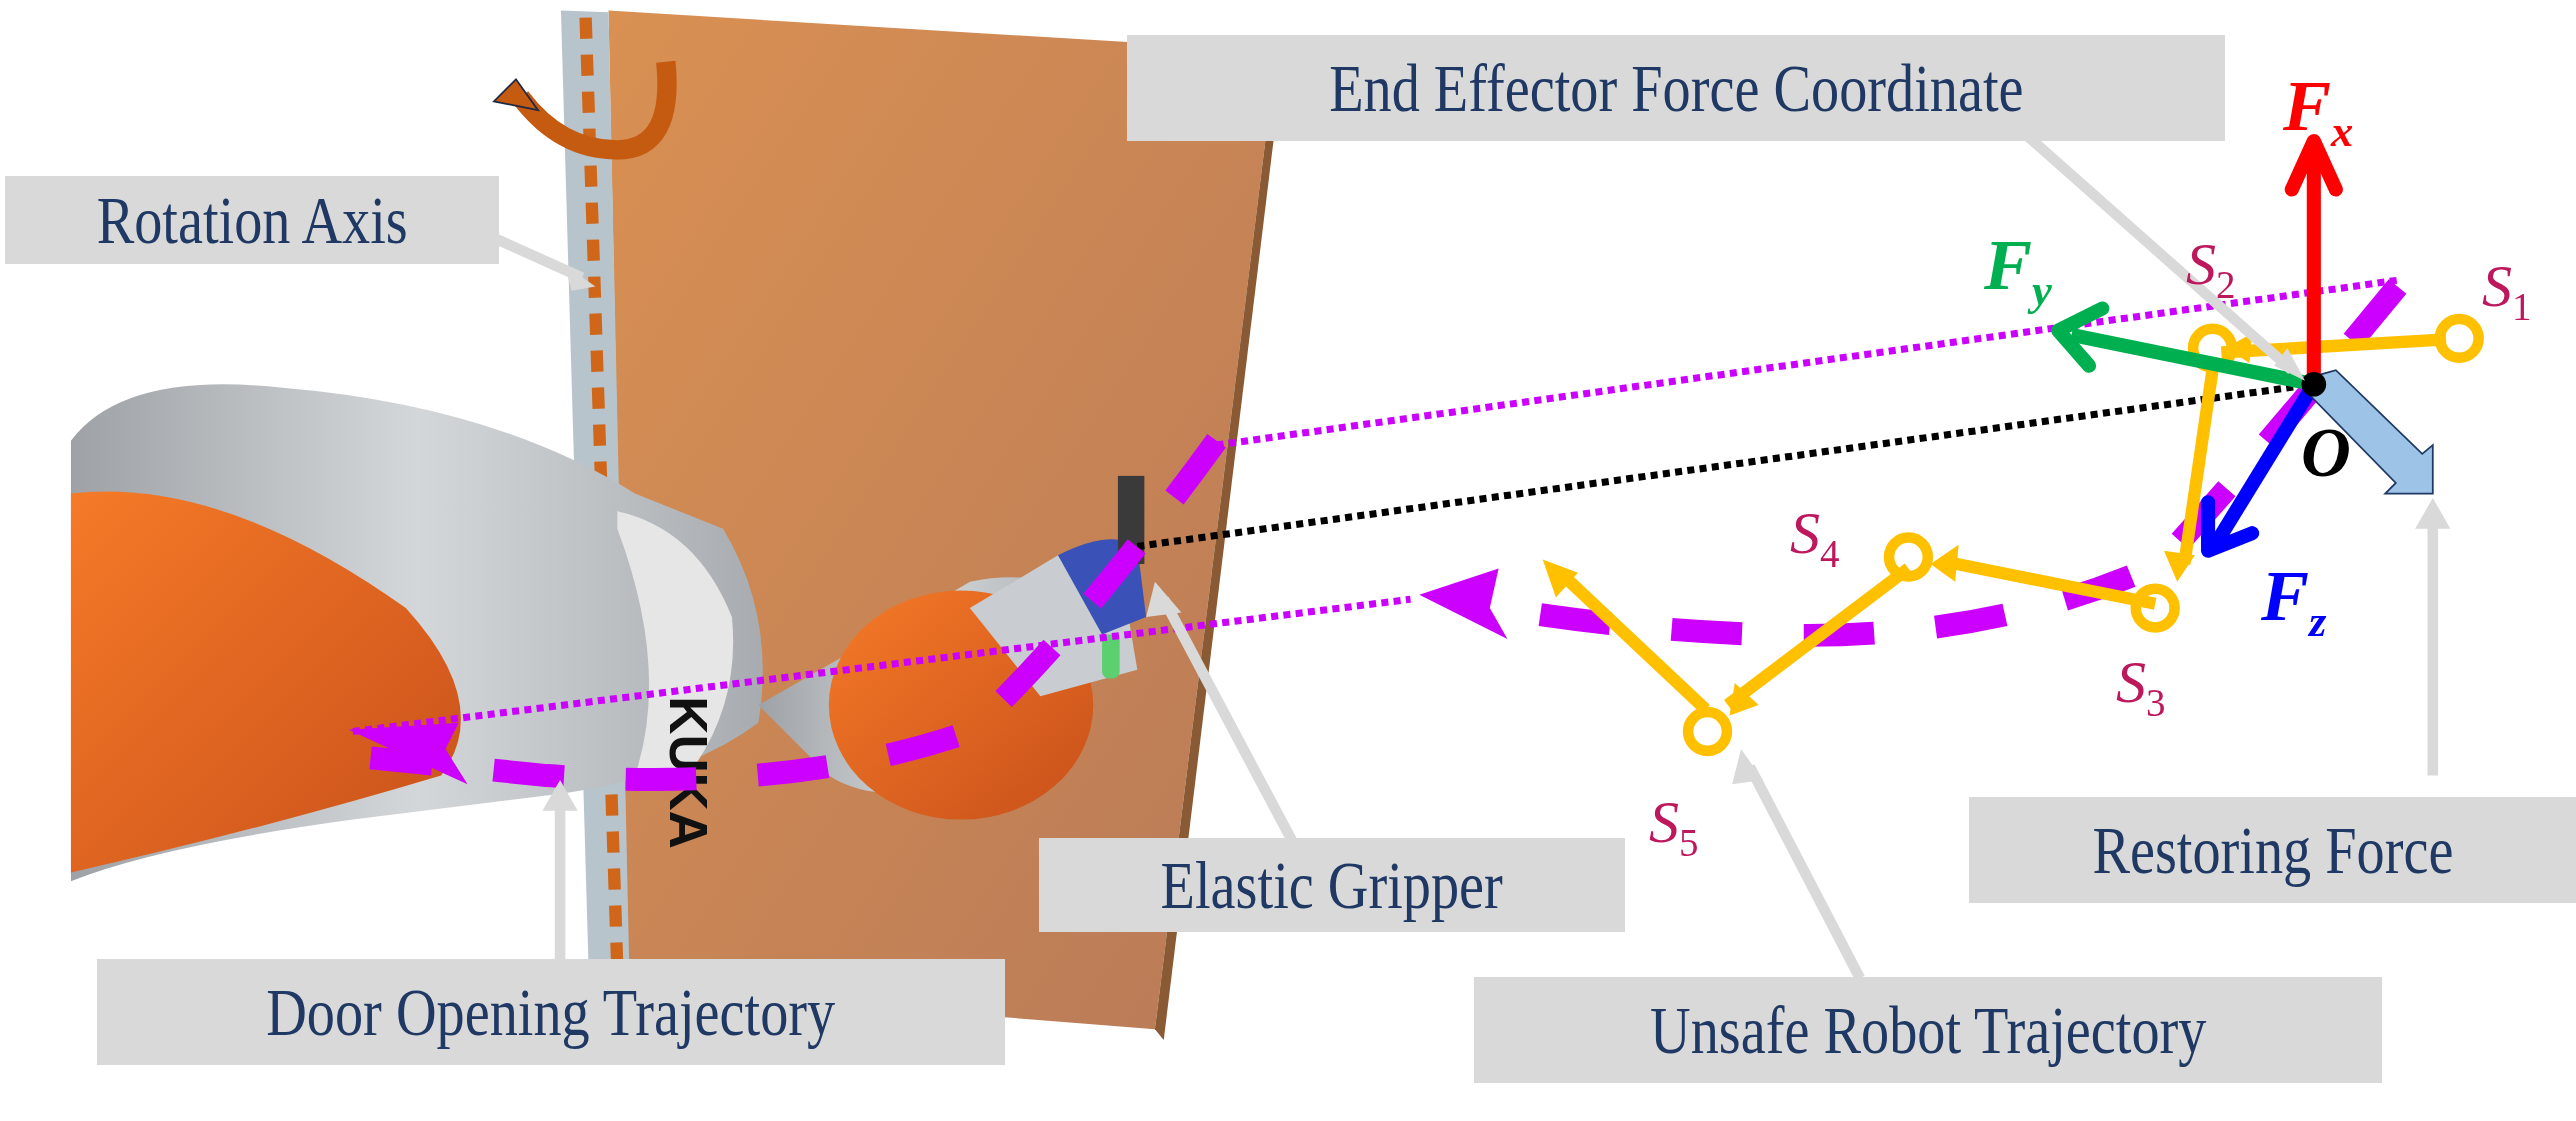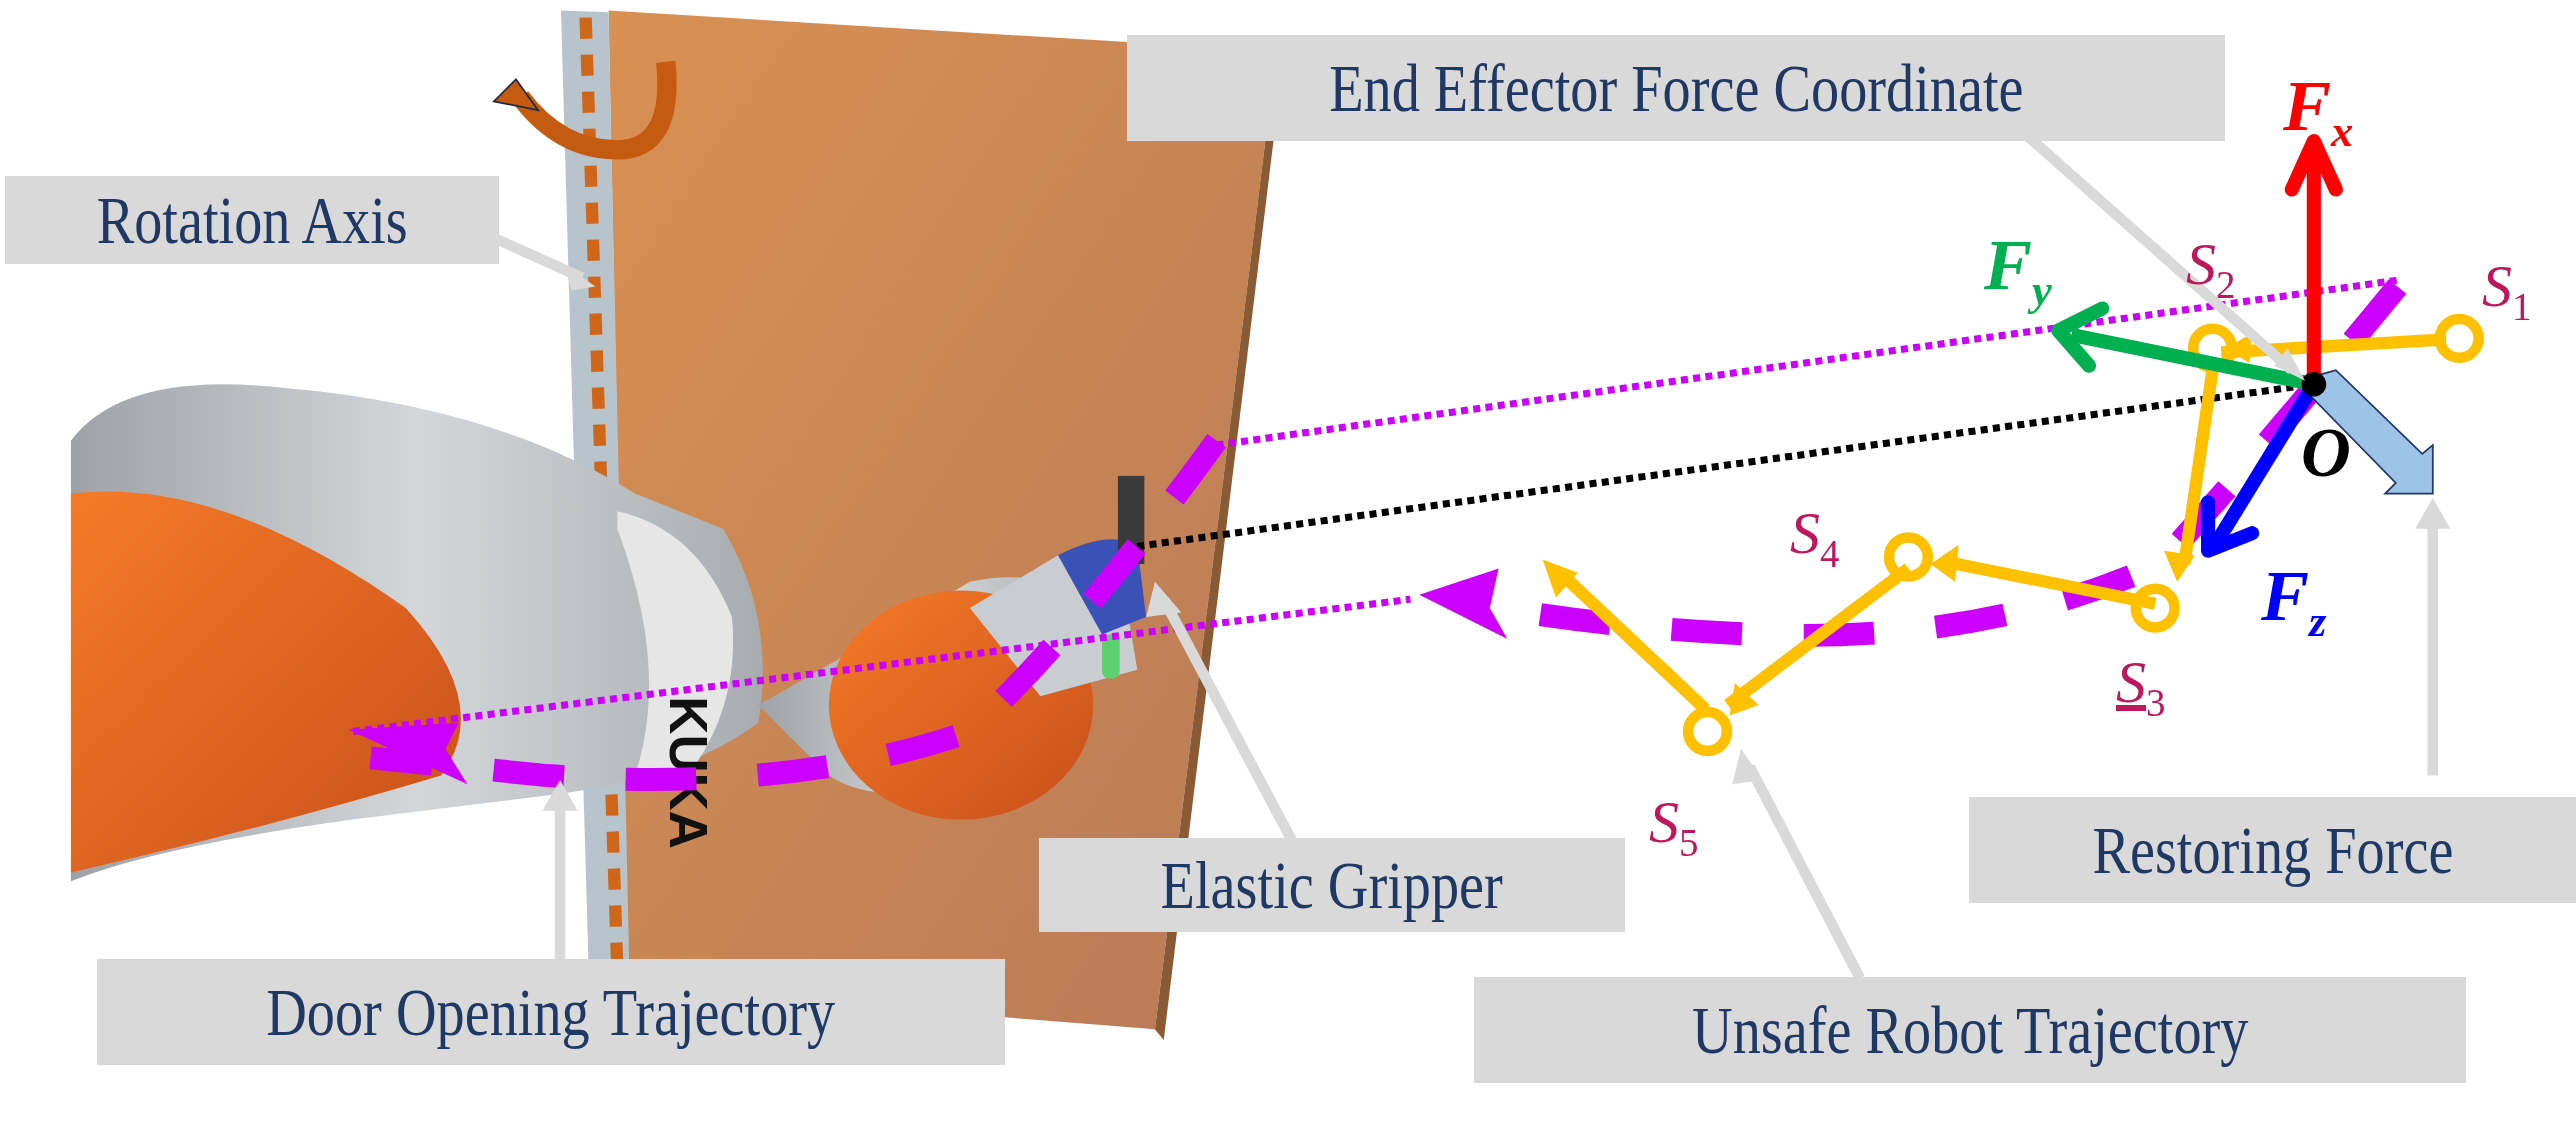--- a/index.html
+++ b/index.html
@@ -129,30 +129,30 @@
   </div>
 <div class="label-box" style="left:1127px; top:35px; width:1098px; height:106px;">
     <span>End Effector Force Coordinate</span>
   </div>
 <div class="label-box" style="left:1039px; top:838px; width:586px; height:94px;">
     <span>Elastic Gripper</span>
   </div>
 <div class="label-box" style="left:97px; top:959px; width:908px; height:106px;">
     <span>Door Opening Trajectory</span>
   </div>
-<div class="label-box" style="left:1474px; top:977px; width:992px; height:106px;">
+<div class="label-box" style="left:1474px; top:977px; width:908px; height:106px;">
     <span>Unsafe Robot Trajectory</span>
   </div>
 <div class="label-box" style="left:1969px; top:774px; width:608px; height:106px;margin-top:23px;">
     <span>Restoring Force</span>
   </div>
 
 <div class="sym" style="left:2283px; top:62px; font-size:72px; color:#ff0000;margin-top:8px;"><span>F</span><sub>x</sub></div>
 <div class="sym" style="left:1984px; top:229px; font-size:72px; color:#00b050;"><span>F</span><sub>y</sub></div>
 <div class="sym" style="left:2261px; top:560px; font-size:72px; color:#0000ff;"><span>F</span><sub>z</sub></div>
 <div class="sym" style="left:2301px; top:419px; font-size:69px; color:#000000;"><span>O</span></div>
 
 <div class="state" style="left:2482px; top:256px;"><span>S</span><sub>1</sub></div>
 <div class="state" style="left:2186px; top:234px;"><span>S</span><sub>2</sub></div>
-<div class="state" style="left:2116px; top:652px;text-decoration:underline;"><span>S</span><sub>3</sub></div>
+<div class="state" style="left:2116px; top:652px;"><span>S</span><sub>3</sub></div>
 <div class="state" style="left:1790px; top:503px;"><span>S</span><sub>4</sub></div>
 <div class="state" style="left:1649px; top:780px;margin-top:12px;"><span>S</span><sub>5</sub></div>
 
 
 </body></html>

